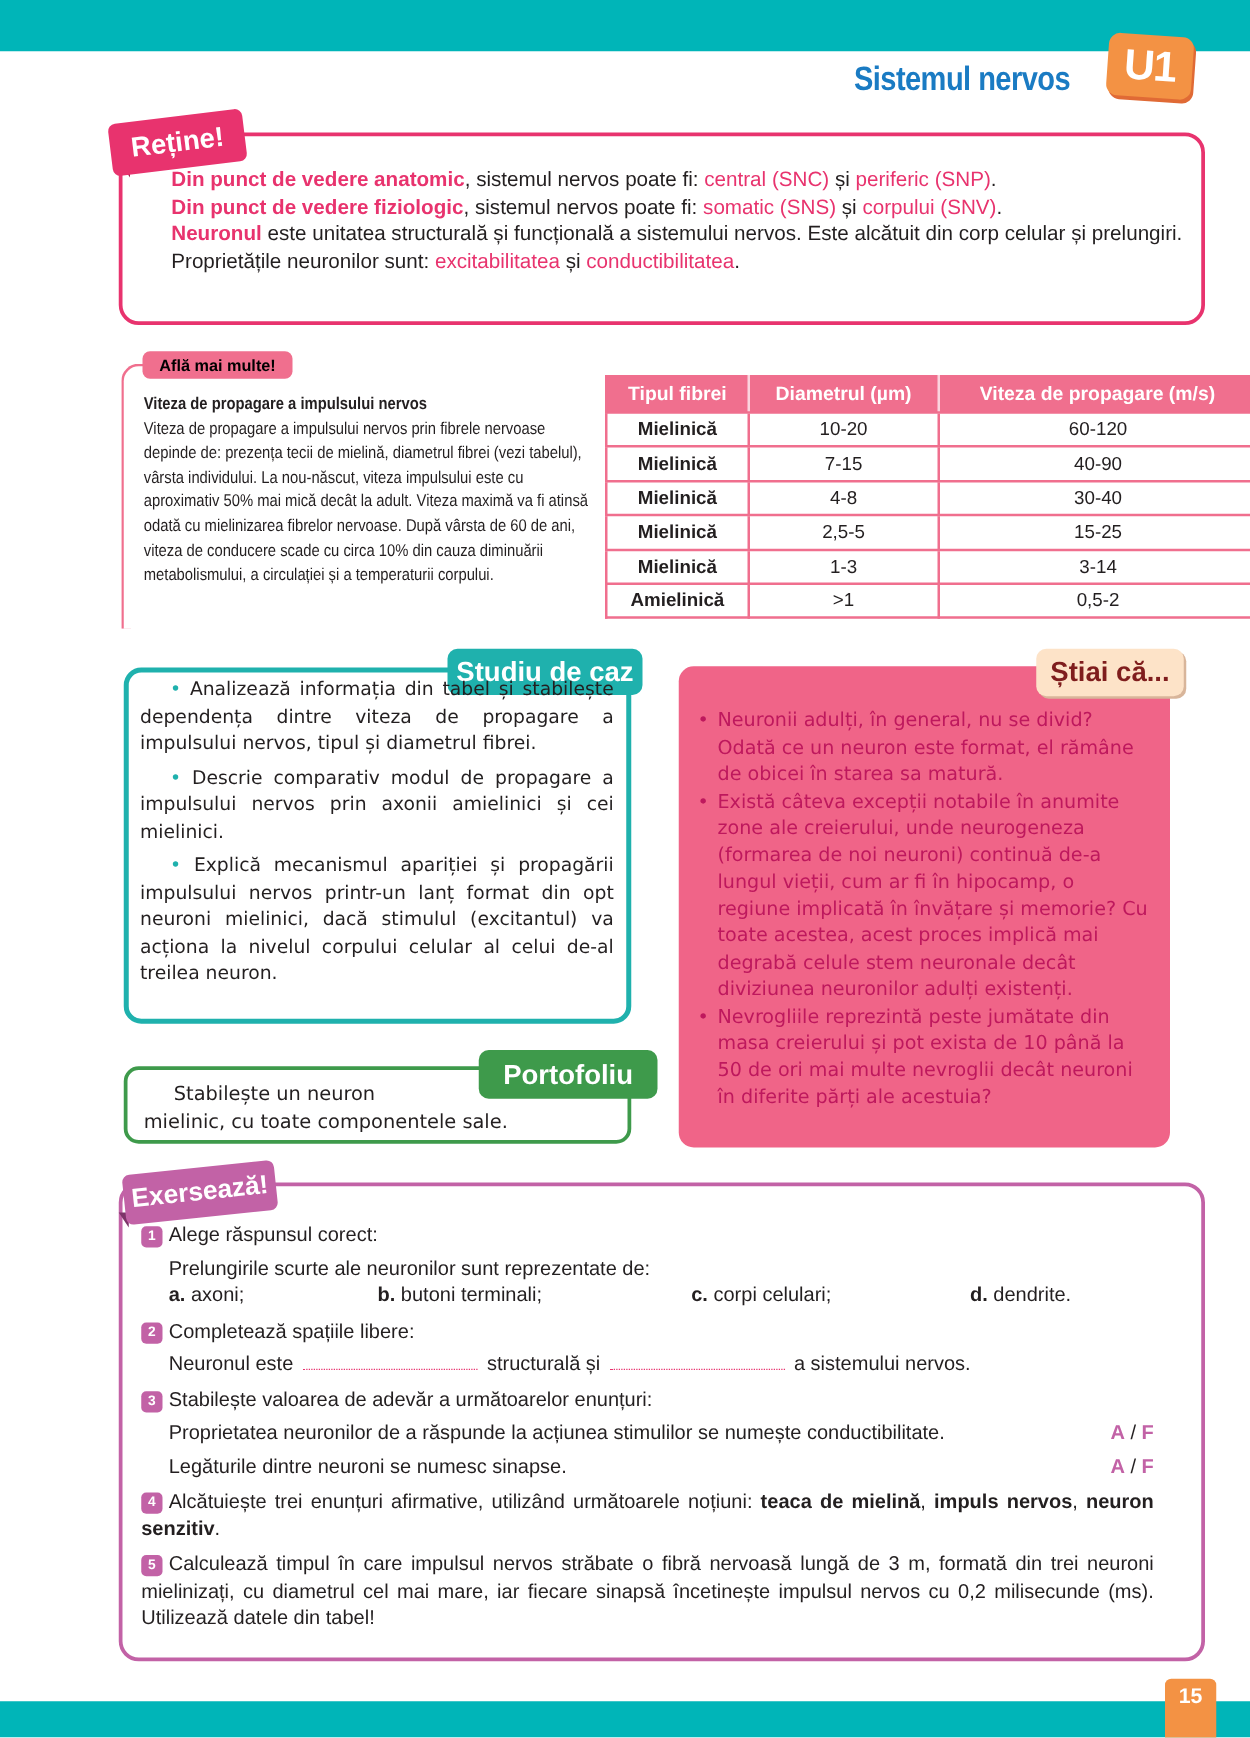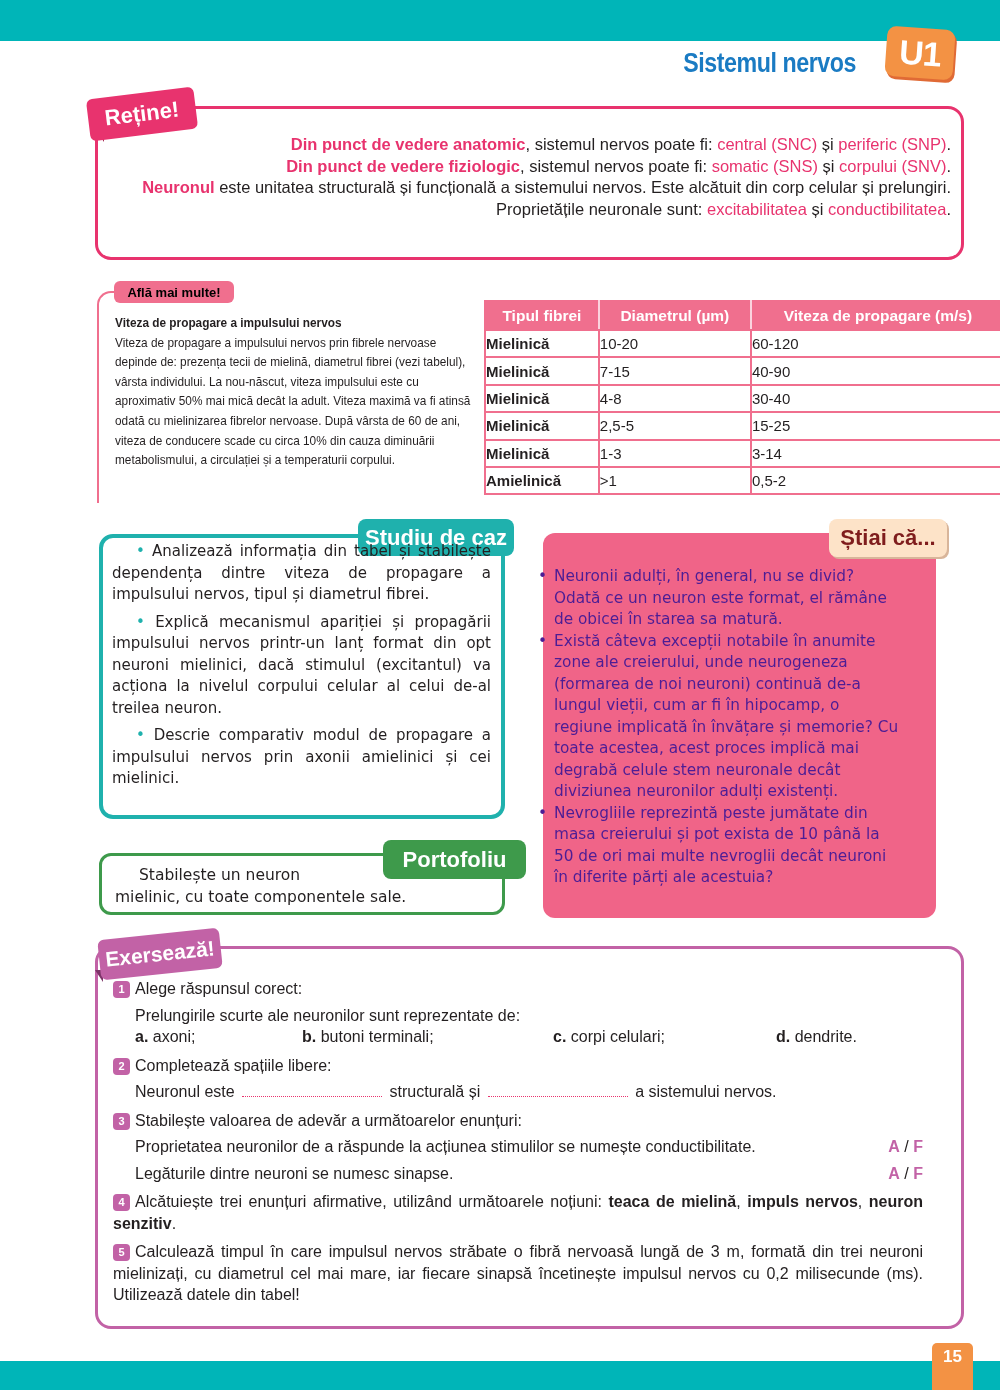--- a/index.html
+++ b/index.html
@@ -9,55 +9,55 @@
   .top-band { position: absolute; left: 0; top: 0; width: 1000px; height: 41px; background: #00b5b8; }
   .bottom-band { position: absolute; left: 0; top: 1361px; width: 1000px; height: 29px; background: #00b5b8; }
 
   .page-title { position: absolute; right: 144px; top: 48px; font-family: "Liberation Sans", sans-serif; font-weight: bold; font-size: 27px; color: #1a7bc3; letter-spacing: -0.5px; transform: scaleX(0.86); transform-origin: right center; }
   .unit-badge { position: absolute; left: 886px; top: 28px; width: 68px; height: 50px; background: #f39244; border-radius: 9px; transform: rotate(4deg); box-shadow: 2px 3px 0 #e06a35; color: #fff; font-weight: bold; font-size: 34px; display: flex; align-items: center; justify-content: center; letter-spacing: -1px; }
 
   
   .retine-box { position: absolute; left: 95px; top: 106px; width: 869px; height: 154px; border: 3px solid #e8336e; border-radius: 16px; }
   .retine-tag { position: absolute; left: 88px; top: 93px; width: 108px; height: 42px; background: #e8336e; border-radius: 6px; transform: rotate(-7deg); color: #fff; font-weight: bold; font-size: 22px; display: flex; align-items: center; justify-content: center; }
   .retine-fold { position: absolute; left: 96px; top: 130px; width: 0; height: 0; border-top: 12px solid #a01f4b; border-left: 8px solid transparent; }
-  .retine-text { position: absolute; left: 113px; top: 134px; width: 838px; font-size: 16.5px; line-height: 21.6px; text-align: right; }
+  .retine-text { position: absolute; left: 113px; top: 134px; width: 838px; font-size: 16.5px; line-height: 21.6px; }
   .retine-text p { text-indent: 24px; }
   .pink-b { color: #e8336e; font-weight: bold; }
   .pink { color: #e8336e; }
 
   
   .afla-tag { position: absolute; left: 114px; top: 281px; width: 120px; height: 22px; background: #f06f8e; border-radius: 6px; color: #000000; font-weight: bold; font-size: 13px; display: flex; align-items: center; justify-content: center; }
   .afla-line { position: absolute; left: 97px; top: 291px; width: 20px; height: 212px; border-left: 2px solid #f06f8e; border-top: 2px solid #f06f8e; border-top-left-radius: 14px; }
   .afla-text { position: absolute; left: 115px; top: 313px; width: 360px; font-size: 13.6px; line-height: 19.6px; transform: scaleX(0.87); transform-origin: left top; width: 414px; }
   .afla-title { font-weight: bold; }
 
   
   .fib-table { position: absolute; left: 484px; top: 300px; width: 524px; border-collapse: collapse; font-size: 15px; }
   .fib-table th { background: #f06f8e; color: #fff; font-weight: bold; height: 29px; border: 2px solid #f06f8e; border-right: 2px solid #fbd3de; padding: 0 4px; white-space: nowrap; font-size: 15.5px; }
   .fib-table th:last-child { border-right: 4px solid #0f172a; }
-  .fib-table td { border: 2px solid #f06f8e; height: 27.4px; text-align: left; }
+  .fib-table td { border: 2px solid #f06f8e; height: 27.4px; text-align: center; }
   .fib-table td.type { font-weight: bold; }
 
   
   .studiu-box { position: absolute; left: 99px; top: 534px; width: 406px; height: 285px; border: 4px solid #1fb1ad; border-radius: 14px; }
   .studiu-tag { position: absolute; left: 358px; top: 519px; width: 156px; height: 37px; background: #1fb1ad; border-radius: 8px; color: #fff; font-weight: bold; font-size: 22px; display: flex; align-items: center; justify-content: center; }
   .studiu-text { position: absolute; left: 112px; top: 541px; width: 379px; font-family: "DejaVu Sans", sans-serif; font-size: 15px; line-height: 21.5px; text-align: justify; }
   .studiu-text p { margin-bottom: 6px; text-indent: 24px; }
   .studiu-text .bul { color: #1fb1ad; }
 
   
   .porto-box { position: absolute; left: 99px; top: 853px; width: 406px; height: 62px; border: 3px solid #3e9a4b; border-radius: 12px; }
   .porto-tag { position: absolute; left: 383px; top: 840px; width: 143px; height: 39px; background: #3e9a4b; border-radius: 8px; color: #fff; font-weight: bold; font-size: 22px; display: flex; align-items: center; justify-content: center; }
   .porto-text { position: absolute; left: 115px; top: 865px; width: 300px; font-family: "DejaVu Sans", sans-serif; font-size: 15.5px; line-height: 21.5px; }
   .porto-text .l1 { padding-left: 24px; display: block; }
 
   
   .stiai-box { position: absolute; left: 543px; top: 533px; width: 393px; height: 385px; background: #f06488; border-radius: 12px; }
   .stiai-tag { position: absolute; left: 829px; top: 519px; width: 118px; height: 38px; background: #fde3c8; border-radius: 8px; color: #7f1d1d; font-weight: bold; font-size: 22px; display: flex; align-items: center; justify-content: center; box-shadow: 2px 2px 0 #d8b59a; }
-  .stiai-list { position: absolute; left: 540px; top: 566px; width: 360px; list-style: none; font-family: "DejaVu Sans", sans-serif; font-size: 15.3px; line-height: 21.5px; color: #4c1d95; }
+  .stiai-list { position: absolute; left: 560px; top: 566px; width: 360px; list-style: none; font-family: "DejaVu Sans", sans-serif; font-size: 15.3px; line-height: 21.5px; color: #be185d; }
   .stiai-list li { padding-left: 14px; position: relative; }
   .stiai-list li::before { content: "•"; position: absolute; left: -2px; top: 0; }
 
   
   .ex-box { position: absolute; left: 95px; top: 946px; width: 869px; height: 383px; border: 3px solid #c262a6; border-radius: 16px; }
   .ex-tag { position: absolute; left: 99px; top: 934px; width: 122px; height: 40px; background: #c262a6; border-radius: 6px; transform: rotate(-6deg); color: #fff; font-weight: bold; font-size: 21px; display: flex; align-items: center; justify-content: center; }
   .ex-fold { position: absolute; left: 95px; top: 970px; width: 0; height: 0; border-top: 12px solid #7d3469; border-left: 8px solid transparent; }
 
   .ex-content { position: absolute; left: 113px; top: 978px; width: 810px; font-size: 16px; line-height: 21.5px; }
   .num { display: inline-block; width: 17px; height: 17px; background: #c262a6; color: #fff; font-size: 11px; font-weight: bold; text-align: center; line-height: 17px; border-radius: 4px; margin-right: 5px; vertical-align: 1px; }
@@ -81,21 +81,21 @@
 <div class="page-title">Sistemul nervos</div>
 <div class="unit-badge">U1</div>
 
 <div class="retine-box"></div>
 <div class="retine-fold"></div>
 <div class="retine-tag">Reține!</div>
 <div class="retine-text">
   <p><span class="pink-b">Din punct de vedere anatomic</span><span>, sistemul nervos poate fi: </span><span class="pink">central (SNC)</span><span> și </span><span class="pink">periferic (SNP)</span><span>.</span></p>
   <p><span class="pink-b">Din punct de vedere fiziologic</span><span>, sistemul nervos poate fi: </span><span class="pink">somatic (SNS)</span><span> și </span><span class="pink">corpului (SNV)</span><span>.</span></p>
   <p><span class="pink-b">Neuronul</span><span> este unitatea structurală și funcțională a sistemului nervos. Este alcătuit din corp celular și prelungiri.</span></p>
-  <p><span>Proprietățile neuronale sunt: </span><span class="pink">excitabilitatea</span><span> și </span><span class="pink">conductibilitatea</span><span>.</span></p>
+  <p><span>Proprietățile neuronilor sunt: </span><span class="pink">excitabilitatea</span><span> și </span><span class="pink">conductibilitatea</span><span>.</span></p>
 </div>
 
 <div class="afla-line"></div>
 <div class="afla-tag">Află mai multe!</div>
 <div class="afla-text">
   <div class="afla-title">Viteza de propagare a impulsului nervos</div>
   <div>Viteza de propagare a impulsului nervos prin fibrele nervoase depinde de: prezența tecii de mielină, diametrul fibrei (vezi tabelul), vârsta individului. La nou-născut, viteza impulsului este cu aproximativ 50% mai mică decât la adult. Viteza maximă va fi atinsă odată cu mielinizarea fibrelor nervoase. După vârsta de 60 de ani, viteza de conducere scade cu circa 10% din cauza diminuării metabolismului, a circulației și a temperaturii corpului.</div>
 </div>
 
 <table class="fib-table">
@@ -137,22 +137,22 @@
         <td>&gt;1</td>
         <td>0,5-2</td>
       </tr>
   </tbody>
 </table>
 
 <div class="studiu-box"></div>
 <div class="studiu-tag">Studiu de caz</div>
 <div class="studiu-text">
   <p><span class="bul">•</span> <span>Analizează informația din tabel și stabilește dependența dintre viteza de propagare a impulsului nervos, tipul și diametrul fibrei.</span></p>
+  <p><span class="bul">•</span> <span>Descrie comparativ modul de propagare a impulsului nervos prin axonii amielinici și cei mielinici.</span></p>
   <p><span class="bul">•</span> <span>Explică mecanismul apariției și propagării impulsului nervos printr-un lanț format din opt neuroni mielinici, dacă stimulul (excitantul) va acționa la nivelul corpului celular al celui de-al treilea neuron.</span></p>
-  <p><span class="bul">•</span> <span>Descrie comparativ modul de propagare a impulsului nervos prin axonii amielinici și cei mielinici.</span></p>
 </div>
 
 <div class="porto-box"></div>
 <div class="porto-tag">Portofoliu</div>
 <div class="porto-text">
   <span class="l1">Stabilește un neuron</span>
   <span>mielinic, cu toate componentele sale.</span>
 </div>
 
 <div class="stiai-box"></div>

